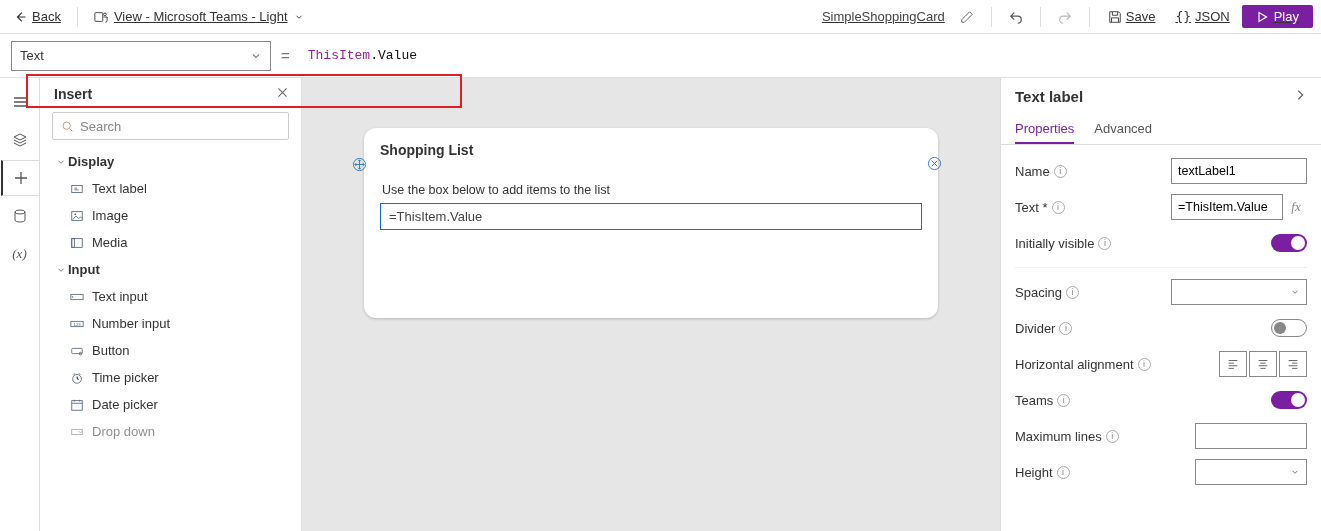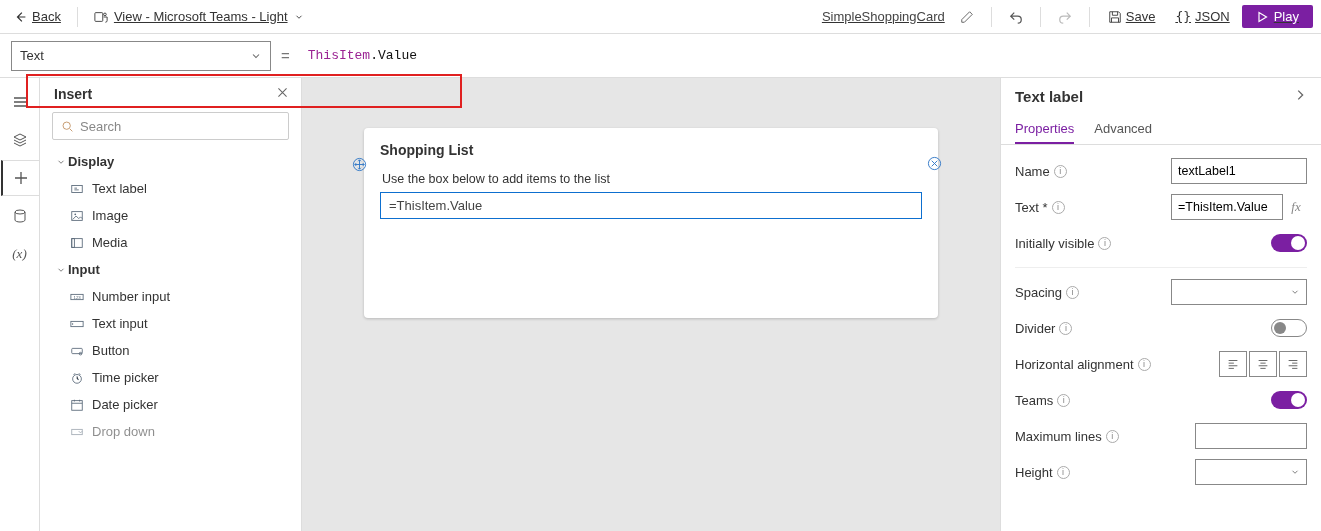--- a/index.html
+++ b/index.html
@@ -201,29 +201,29 @@
     background:#e6e6e6;
     display:flex;
     justify-content:center;
     align-items:flex-start;
     padding-top:50px;
   }
   .card {
     width:574px;
     height:190px;
     background:#fff;
-    border-radius:4px;
+    border-radius:12px;
     box-shadow:0 1px 3px rgba(0,0,0,0.2);
     padding:14px 16px 16px 16px;
     position:relative;
   }
   .card-title { font-weight:600; font-size:14px; }
   .card-sub {
     font-size:12.5px;
-    margin-top:14px;
+    margin-top:25px;
     color:#333;
     position:relative;
     padding-left:2px;
   }
   .move-handle {
     position:absolute;
     left:-13px;
     top:28px;
     width:16px; height:16px;
     display:flex; align-items:center; justify-content:center;
@@ -515,30 +515,30 @@
       </div>
       <div class="tree-cat">
         <svg width="10" height="10" viewBox="0 0 16 16">
             <path fill="none" stroke="currentColor" d="m4 6 4 4 4-4"></path>
           </svg>
         <span>Input</span>
       </div>
       <div class="tree-item">
         <svg width="14" height="14" viewBox="0 0 16 16">
             <rect x="1" y="5" width="14" height="6" fill="none" stroke="currentColor"></rect>
+            <path stroke="currentColor" d="M3 7v2"></path>
+          </svg>
+        <span>Text input</span>
+      </div>
+      <div class="tree-item">
+        <svg width="14" height="14" viewBox="0 0 16 16">
+            <rect x="1" y="5" width="14" height="6" fill="none" stroke="currentColor"></rect>
             <text x="4" y="10" font-size="5" fill="currentColor">123</text>
           </svg>
         <span>Number input</span>
-      </div>
-      <div class="tree-item">
-        <svg width="14" height="14" viewBox="0 0 16 16">
-            <rect x="1" y="5" width="14" height="6" fill="none" stroke="currentColor"></rect>
-            <path stroke="currentColor" d="M3 7v2"></path>
-          </svg>
-        <span>Text input</span>
       </div>
       <div class="tree-item">
         <svg width="14" height="14" viewBox="0 0 16 16">
             <rect x="2" y="5" width="12" height="6" rx="1" fill="none" stroke="currentColor"></rect>
             <circle cx="12" cy="11" r="1.5" fill="none" stroke="currentColor"></circle>
           </svg>
         <span>Button</span>
       </div>
       <div class="tree-item">
         <svg width="14" height="14" viewBox="0 0 16 16">

